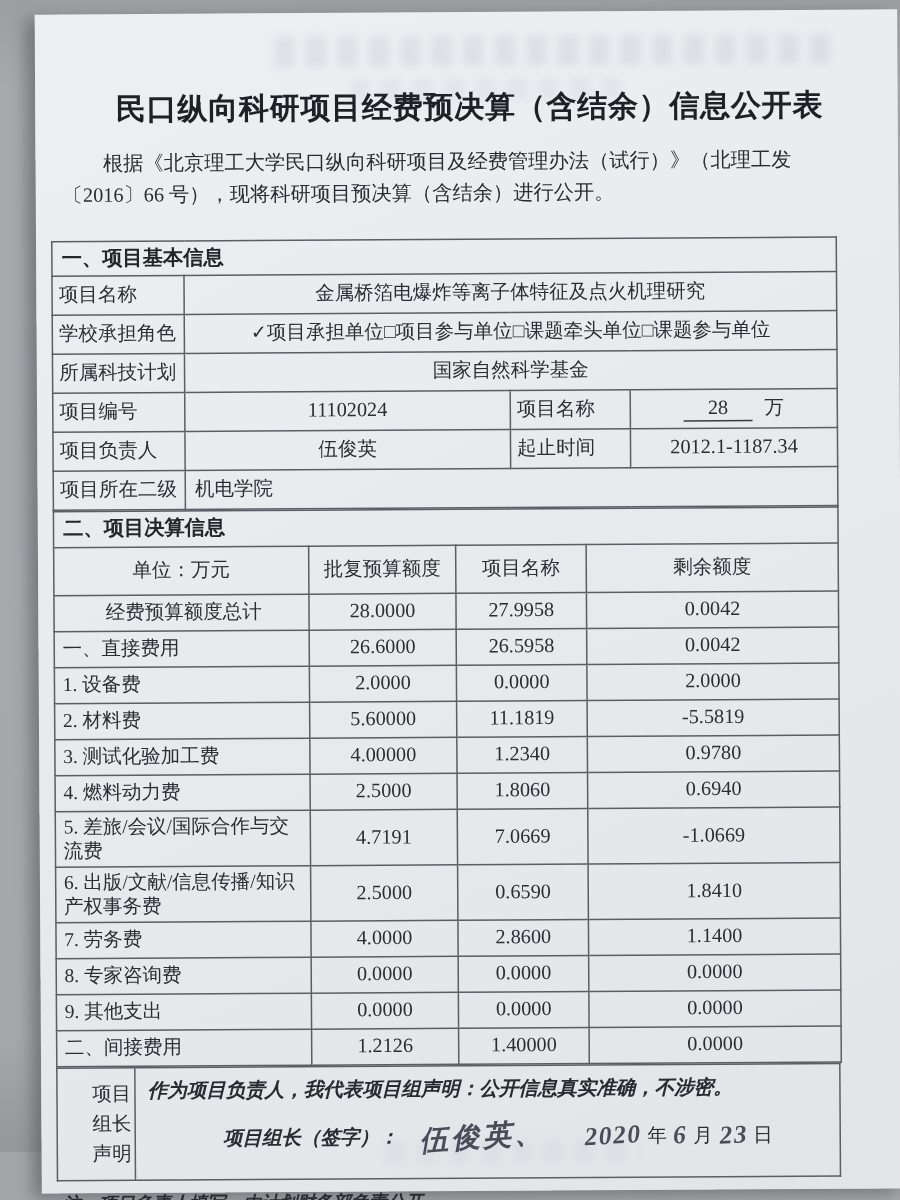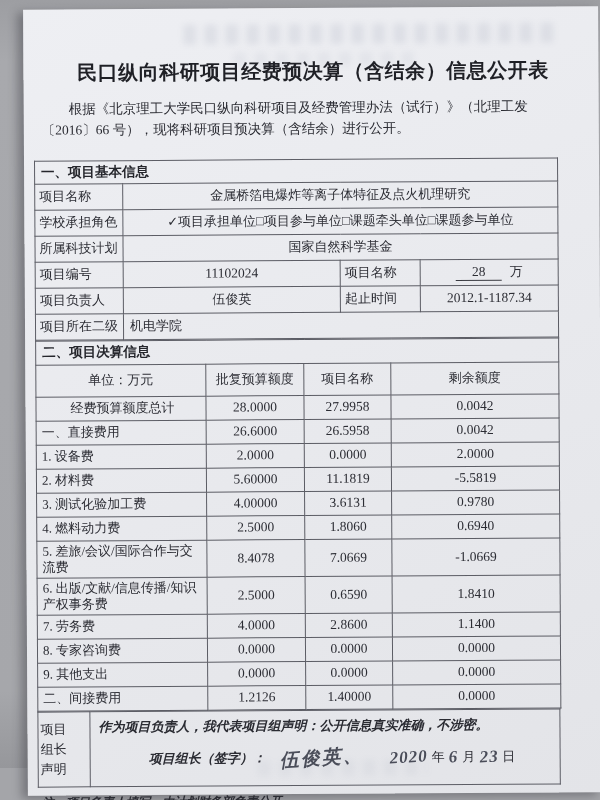--- a/index.html
+++ b/index.html
@@ -44,21 +44,21 @@
   .left{text-align:left;padding-left:6px;}
   .uline{display:inline-block;min-width:46px;border-bottom:1px solid #3a3b42;
     text-align:center;margin-right:8px;}
   .t2 td{height:21px;}
   .t2 .hdr td{height:29px;text-align:center;}
   .t2 .unit-cell{text-align:center;}
   .t2 .rlabel{text-align:left;padding-left:5px;line-height:1.25;}
   .t2 .indent{padding-left:34px;}
   .t2 .tall td{height:34px;}
   .t3 td{height:68px;}
-  .decl-label{width:52px;text-align:left;font-size:13px;line-height:1.55;padding:2px;}
+  .decl-label{width:52px;text-align:right;font-size:13px;line-height:1.55;padding:2px;}
   .decl-body{padding:4px 8px 2px 8px;vertical-align:top;}
   .decl-statement{font-style:italic;font-weight:bold;font-size:13px;color:#2a2b32;margin-top:2px;}
   .decl-sign-row{display:flex;align-items:center;margin-top:10px;font-size:13px;}
   .sign-label{font-style:italic;font-weight:bold;margin-left:50px;white-space:nowrap;}
   .handwriting{
     font-style:italic;font-weight:bold;color:#3a3d4a;
     font-size:19px;letter-spacing:2px;white-space:nowrap;
     transform:rotate(-4deg);display:inline-block;opacity:.9;
   }
   .hw-sig{margin-left:14px;}
@@ -162,32 +162,32 @@
       </tr>
       <tr>
         <td class="rlabel">2. 材料费</td>
         <td class="num">5.60000</td>
         <td class="num">11.1819</td>
         <td class="num">-5.5819</td>
       </tr>
       <tr>
         <td class="rlabel">3. 测试化验加工费</td>
         <td class="num">4.00000</td>
-        <td class="num">3.6131</td>
+        <td class="num">1.2340</td>
         <td class="num">0.9780</td>
       </tr>
       <tr>
         <td class="rlabel">4. 燃料动力费</td>
         <td class="num">2.5000</td>
         <td class="num">1.8060</td>
         <td class="num">0.6940</td>
       </tr>
       <tr class="tall">
         <td class="rlabel">5. 差旅/会议/国际合作与交流费</td>
-        <td class="num">8.4078</td>
+        <td class="num">4.7191</td>
         <td class="num">7.0669</td>
         <td class="num">-1.0669</td>
       </tr>
       <tr class="tall">
         <td class="rlabel">6. 出版/文献/信息传播/知识产权事务费</td>
         <td class="num">2.5000</td>
         <td class="num">0.6590</td>
         <td class="num">1.8410</td>
       </tr>
       <tr>

